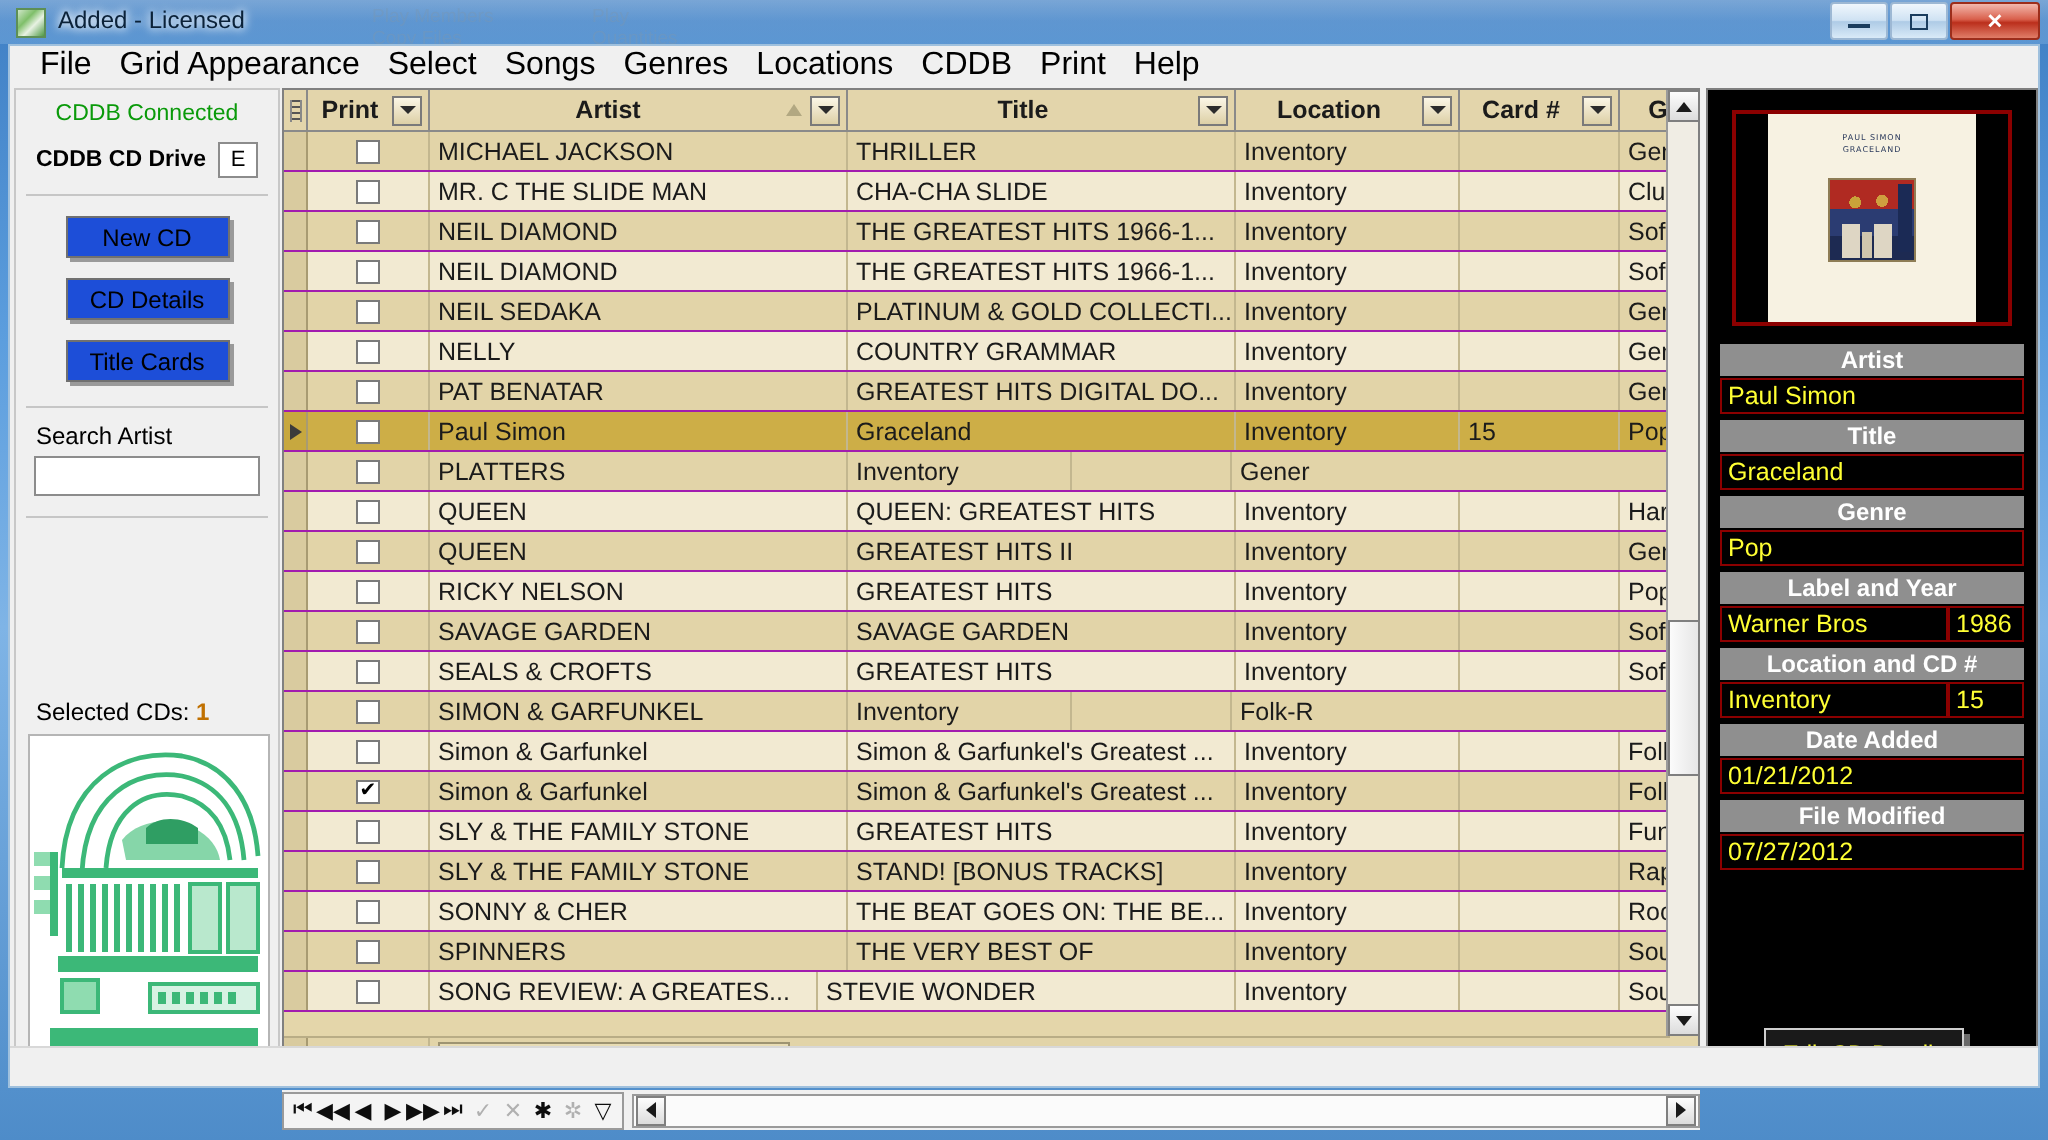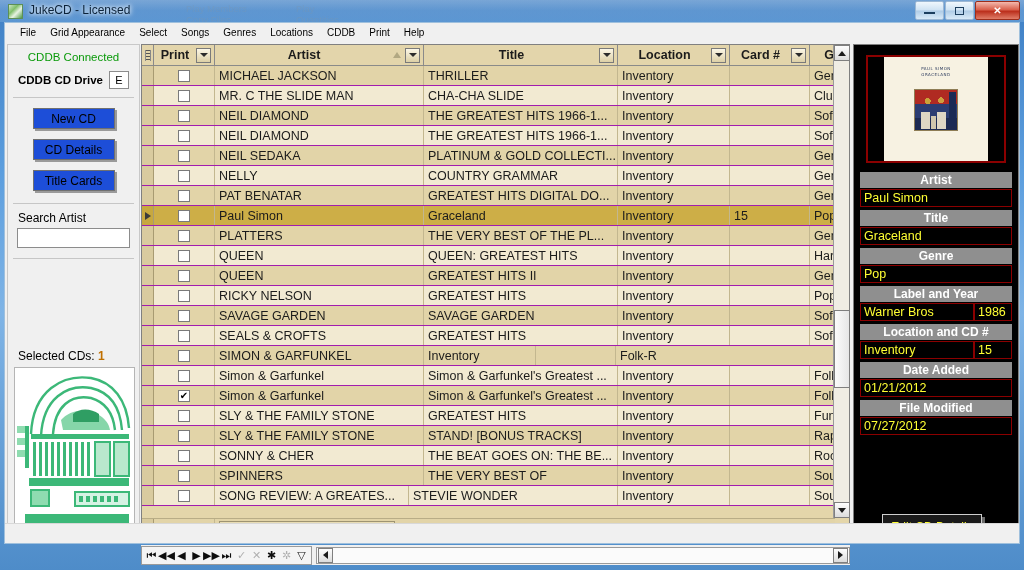--- a/index.html
+++ b/index.html
@@ -63,21 +63,21 @@
   }
 
   
   #menubar {
     position: absolute; left: 0; top: 0; width: 100%; height: 19px;
     background: #f0f0f0;
     display: flex; align-items: center;
     padding-left: 8px;
   }
   .menu-item {
-    font-size: 10px; color: #000; padding: 1px 7px; cursor: default;
+    font-size: 16px; color: #000; padding: 1px 7px; cursor: default;
     white-space: nowrap;
   }
 
   
   #sidebar {
     position: absolute; left: 2px; top: 21px;
     width: 133px; height: 497px;
     background: #f0f0f0;
     border: 1px solid #c8c8c8;
   }
@@ -362,21 +362,21 @@
     background: #f0f0f0; border-top: 1px solid #d8d8d8;
   }
 </style>
 </head>
 <body>
 
 <div id="window">
 
   <div id="titlebar">
     <div id="title-icon"></div>
-    <div id="title-text">JukeCD - Licensed</div>
+    <div id="title-text">Added - Licensed</div>
 
     <div class="ghost" style="left:186px;top:3px;">Play Members</div>
     <div class="ghost" style="left:296px;top:3px;">Play</div>
     <div class="ghost" style="left:186px;top:14px;">Copy Files</div>
     <div class="ghost" style="left:296px;top:14px;">Quantities</div>
 
     <div id="win-buttons">
       <div class="wbtn">
           <span class="glyph-min"></span>
         </div>
@@ -610,21 +610,20 @@
             <div class="cell" style="flex: 0 0 112px;">Inventory</div>
             <div class="cell" style="flex: 0 0 80px;">15</div>
             <div class="cell" style="flex: 1 1 auto;">Pop</div>
           </div>
           <div class="row odd">
             <div class="cell rowhdr"></div>
             <div class="cell printcol">
               <span class="cbox"></span>
             </div>
             <div class="cell" style="flex: 0 0 209px;">PLATTERS</div>
-            <div class="cell" style="flex: 0 0 194px;">THE VERY BEST OF THE PL...</div>
             <div class="cell" style="flex: 0 0 112px;">Inventory</div>
             <div class="cell" style="flex: 0 0 80px;"></div>
             <div class="cell" style="flex: 1 1 auto;">Gener</div>
           </div>
           <div class="row even">
             <div class="cell rowhdr"></div>
             <div class="cell printcol">
               <span class="cbox"></span>
             </div>
             <div class="cell" style="flex: 0 0 209px;">QUEEN</div>

